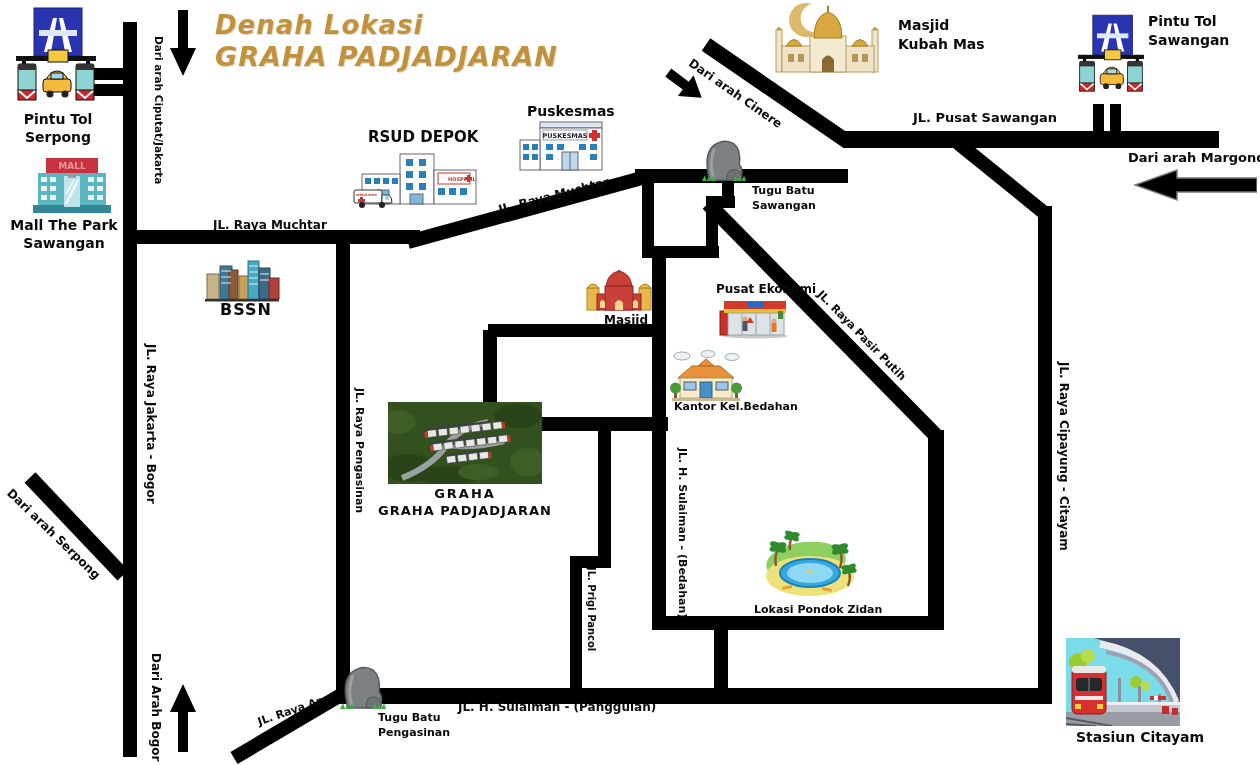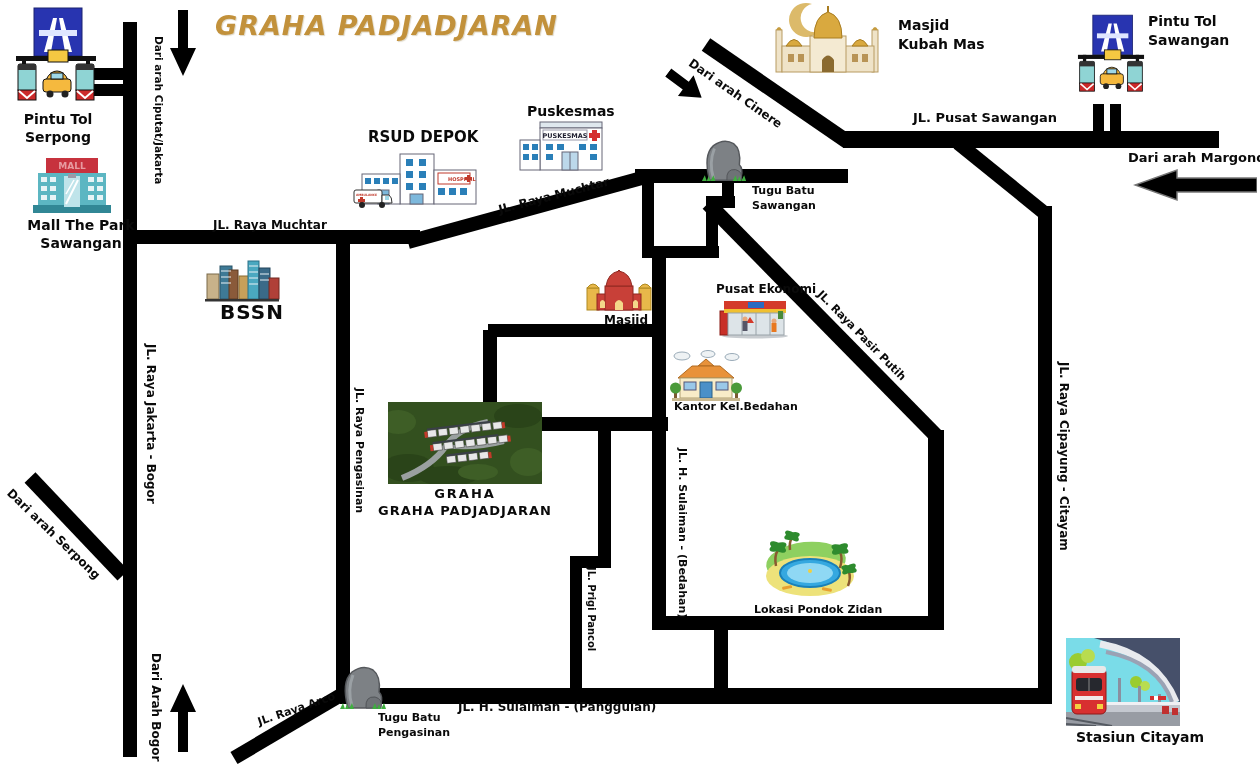--- a/index.html
+++ b/index.html
@@ -17,20 +17,21 @@
   .title .t1{font-size:26px;letter-spacing:1px;}
   .title .t2{font-size:27px;letter-spacing:1px;}
   svg text{font-family:"DejaVu Sans",sans-serif;font-weight:700;}
 </style>
 </head>
 <body>
 
 <div id="map">
 
   <div class="title">
+    <div class="t1">Denah Lokasi</div>
     <div class="t2">GRAHA PADJADJARAN</div>
   </div>
 
   <div class="road" style="left:123px;top:22px;width:14px;height:735px;"></div>
   <div class="road" style="left:88px;top:68px;width:35px;height:12px;"></div>
   <div class="road" style="left:88px;top:84px;width:35px;height:12px;"></div>
   <div class="road" style="left:123px;top:230px;width:297px;height:14px;"></div>
   <div class="road diag" style="left:408px;top:235px;width:250px;height:14px;transform:rotate(-15.3deg);"></div>
   <div class="road" style="left:635px;top:169px;width:213px;height:14px;"></div>
   <div class="road diag" style="left:706px;top:37px;width:172px;height:15px;transform:rotate(34.5deg);"></div>
@@ -211,21 +212,21 @@
         <rect x="58" y="21" width="6" height="5"></rect>
           <rect x="67" y="21" width="6" height="5"></rect>
         <rect x="58" y="30" width="6" height="5"></rect>
           <rect x="67" y="30" width="6" height="5"></rect>
         <rect x="58" y="39" width="6" height="5"></rect>
           <rect x="67" y="39" width="6" height="5"></rect>
       </g>
       <rect x="38" y="18" width="8" height="4" fill="#9a9aa8"></rect>
     </svg>
   </div>
-  <div class="lbl center" style="left:21px;top:216px;width:120px;font-size:14px;line-height:1.3;">
+  <div class="lbl center" style="left:4px;top:216px;width:120px;font-size:14px;line-height:1.3;">
     <div>Mall The Park</div>
     <div>Sawangan</div>
   </div>
 
   <div class="lbl" style="left:368px;top:128px;font-size:15px;">RSUD DEPOK</div>
   <div class="icon" style="left:352px;top:148px;">
     <svg width="130" height="62" viewBox="0 0 130 62">
       <rect x="48" y="6" width="34" height="50" fill="#fff" stroke="#667"></rect>
       <rect x="10" y="26" width="38" height="30" fill="#fff" stroke="#667"></rect>
       <rect x="82" y="22" width="42" height="34" fill="#fff" stroke="#667"></rect>
@@ -303,21 +304,21 @@
         <line x1="46" y1="10" x2="55" y2="10"></line>
           <line x1="46" y1="16" x2="55" y2="16"></line>
           <line x1="46" y1="22" x2="55" y2="22"></line>
           <line x1="46" y1="28" x2="55" y2="28"></line>
         <line x1="57" y1="18" x2="66" y2="18"></line>
           <line x1="57" y1="24" x2="66" y2="24"></line>
       </g>
       <rect x="2" y="43" width="74" height="2.5" fill="#333"></rect>
     </svg>
   </div>
-  <div class="lbl" style="left:220px;top:300px;font-size:20px;letter-spacing:1px;">BSSN</div>
+  <div class="lbl" style="left:220px;top:300px;font-size:16px;letter-spacing:1px;">BSSN</div>
 
   <div class="icon" style="left:698px;top:136px;">
     <svg width="52" height="48" viewBox="0 0 54 50">
       <path d="M12 46 Q5 20 16 10 Q27 2 37 8 Q45 14 43 30 Q47 34 45 42 L44 46 Z" fill="#7d8185" stroke="#55585c" stroke-width="1.5"></path>
       <path d="M30 46 q-1 -12 9 -11 q8 2 6 11 Z" fill="#6e7276" stroke="#515458"></path>
       <path d="M17 13 q-6 15 -1 31" stroke="#9aa0a4" fill="none" stroke-width="3"></path>
       <path d="M4 47 l3 -6 2 6 2 -5 2 5 3 -6 2 6 Z" fill="#3fae3f"></path>
       <path d="M36 47 l3 -6 2 6 2 -5 2 5 3 -6 2 6 Z" fill="#3fae3f"></path>
     </svg>
   </div>

